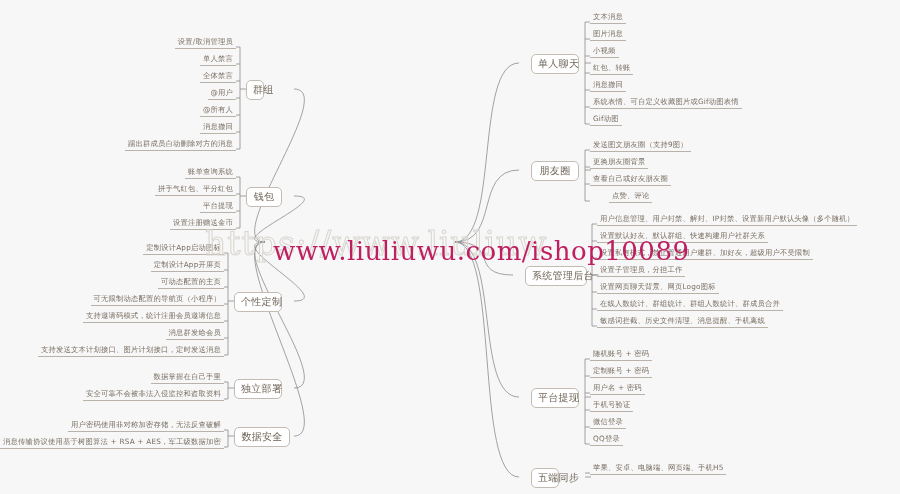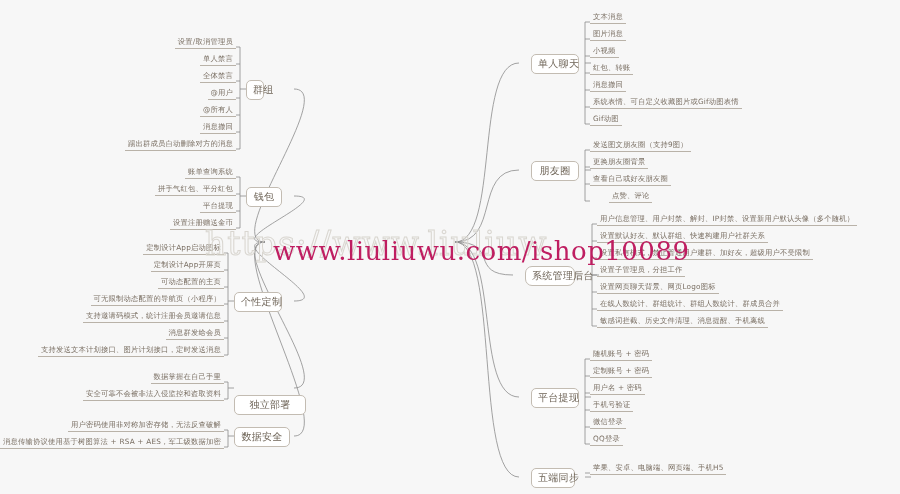--- a/index.html
+++ b/index.html
@@ -189,50 +189,50 @@
       <div class="leaf l" style="top: 200px; right: 664px;">平台提现</div>
       <div class="leaf l" style="top: 217px; right: 664px;">设置注册赠送金币</div>
       <div class="branch" style="left: 234px; top: 292px; width: 48px; text-align: center;"><span>个性定制</span></div>
       <div class="leaf l" style="top: 242px; right: 676px;">定制设计App启动图标</div>
       <div class="leaf l" style="top: 259px; right: 676px;">定制设计App开屏页</div>
       <div class="leaf l" style="top: 276px; right: 676px;">可动态配置的主页</div>
       <div class="leaf l" style="top: 293px; right: 676px;">可无限制动态配置的导航页（小程序）</div>
       <div class="leaf l" style="top: 310px; right: 676px;">支持邀请码模式，统计注册会员邀请信息</div>
       <div class="leaf l" style="top: 327px; right: 676px;">消息群发给会员</div>
       <div class="leaf l" style="top: 344px; right: 676px;">支持发送文本计划接口、图片计划接口，定时发送消息</div>
-      <div class="branch" style="left: 234px; top: 379px; width: 72px; text-align: center; margin-top: 16px;"><span>独立部署</span></div>
+      <div class="branch" style="left: 234px; top: 379px; width: 48px; "><span>独立部署</span></div>
       <div class="leaf l" style="top: 371px; right: 676px;">数据掌握在自己手里</div>
       <div class="leaf l" style="top: 388px; right: 676px;">安全可靠不会被非法入侵监控和盗取资料</div>
       <div class="branch" style="left: 234px; top: 427px; width: 56px; text-align: center;"><span>数据安全</span></div>
       <div class="leaf l" style="top: 419px; right: 676px;">用户密码使用非对称加密存储，无法反查破解</div>
       <div class="leaf l" style="top: 436px; right: 676px;">消息传输协议使用基于树图算法 + RSA + AES，军工级数据加密</div>
       <div class="branch" style="left: 531px; top: 54px; width: 48px; text-align: center;"><span>单人聊天</span></div>
       <div class="leaf r" style="top: 11px; left: 590px;">文本消息</div>
       <div class="leaf r" style="top: 28px; left: 590px;">图片消息</div>
       <div class="leaf r" style="top: 45px; left: 590px;">小视频</div>
       <div class="leaf r" style="top: 62px; left: 590px;">红包、转账</div>
       <div class="leaf r" style="top: 79px; left: 590px;">消息撤回</div>
       <div class="leaf r" style="top: 96px; left: 590px;">系统表情、可自定义收藏图片或Gif动图表情</div>
       <div class="leaf r" style="top: 113px; left: 590px;">Gif动图</div>
       <div class="branch" style="left: 531px; top: 161px; width: 48px; text-align: center;"><span>朋友圈</span></div>
       <div class="leaf r" style="top: 139px; left: 590px;">发送图文朋友圈（支持9图）</div>
       <div class="leaf r" style="top: 156px; left: 590px;">更换朋友圈背景</div>
       <div class="leaf r" style="top: 173px; left: 590px;">查看自己或好友朋友圈</div>
       <div class="leaf r" style="top: 190px; left: 590px; margin-left: 19px;">点赞、评论</div>
-      <div class="branch" style="left: 525px; top: 266px; width: 50px; text-align: center; border-radius: 7px;"><span>系统管理后台</span></div>
+      <div class="branch" style="left: 525px; top: 266px; width: 62px; text-align: center;"><span>系统管理后台</span></div>
       <div class="leaf r" style="top: 213px; left: 597px;">用户信息管理、用户封禁、解封、IP封禁、设置新用户默认头像（多个随机）</div>
       <div class="leaf r" style="top: 230px; left: 597px;">设置默认好友、默认群组、快速构建用户社群关系</div>
       <div class="leaf r" style="top: 247px; left: 597px;">设置私有模式，禁止普通用户建群、加好友，超级用户不受限制</div>
       <div class="leaf r" style="top: 264px; left: 597px;">设置子管理员，分担工作</div>
       <div class="leaf r" style="top: 281px; left: 597px;">设置网页聊天背景、网页Logo图标</div>
       <div class="leaf r" style="top: 298px; left: 597px;">在线人数统计、群组统计、群组人数统计、群成员合并</div>
       <div class="leaf r" style="top: 315px; left: 597px;">敏感词拦截、历史文件清理、消息提醒、手机离线</div>
       <div class="branch" style="left: 531px; top: 388px; width: 48px; text-align: center;"><span>平台提现</span></div>
       <div class="leaf r" style="top: 348px; left: 590px;">随机账号 + 密码</div>
       <div class="leaf r" style="top: 365px; left: 590px;">定制账号 + 密码</div>
       <div class="leaf r" style="top: 382px; left: 590px;">用户名 + 密码</div>
       <div class="leaf r" style="top: 399px; left: 590px;">手机号验证</div>
       <div class="leaf r" style="top: 416px; left: 590px;">微信登录</div>
       <div class="leaf r" style="top: 433px; left: 590px;">QQ登录</div>
-      <div class="branch" style="left: 531px; top: 468px; width: 44px; text-align: center;"><span>五端同步</span></div>
+      <div class="branch" style="left: 531px; top: 468px; width: 28px; text-align: center;"><span>五端同步</span></div>
       <div class="leaf r" style="top: 462px; left: 590px;">苹果、安卓、电脑端、网页端、手机H5</div>
     </div>
 </div>
 
 </body></html>

